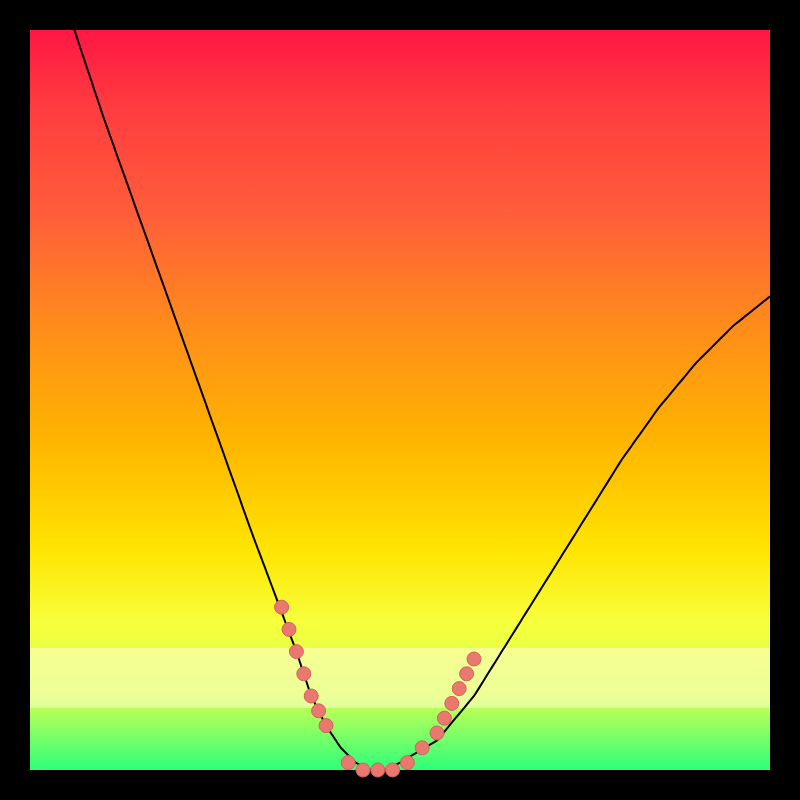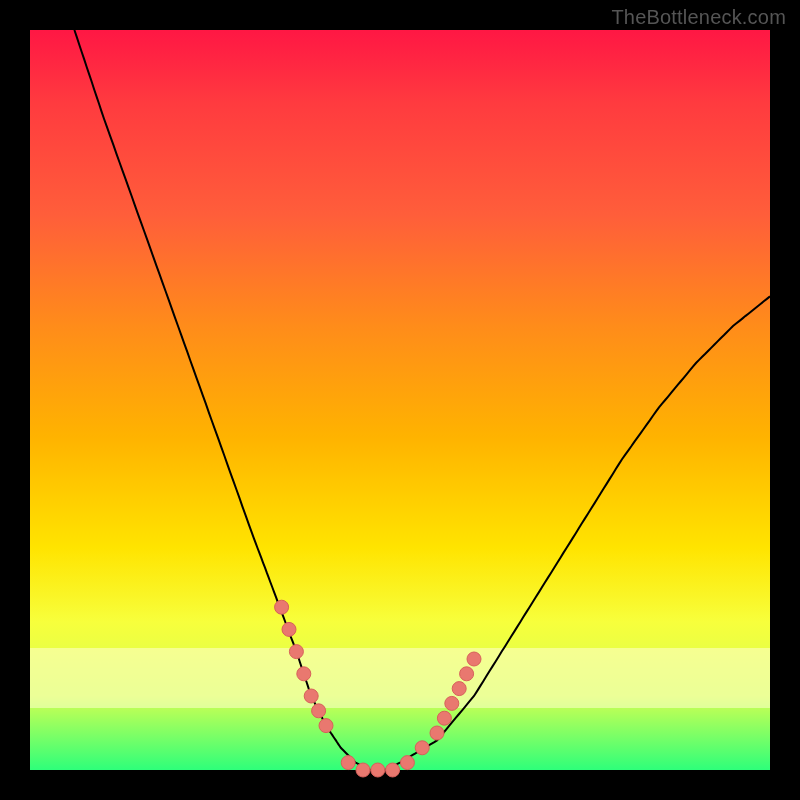--- a/index.html
+++ b/index.html
@@ -73,21 +73,20 @@
     fill: #e9786f;
     stroke: #d7605a;
     stroke-width: 1;
   }
 </style>
 </head>
 <body>
 
 <div class="stage">
 
-  <div class="watermark">TheBottleneck.com</div>
 
   <div class="plot-area">
     <div class="pale-band"></div>
 
     <svg class="curve" viewBox="0 0 740 740">
       <path id="bottleneck-path" class="curve-path" d="M44.4 0.0 L46.9 7.4 L49.3 14.8 L51.8 22.2 L54.3 29.6 L56.7 37.0 L59.2 44.4 L61.7 51.8 L64.1 59.2 L66.6 66.6 L69.1 74.0 L71.5 81.4 L74.0 88.8 L77.1 97.4 L80.2 106.1 L83.3 114.7 L86.3 123.3 L89.4 132.0 L92.5 140.6 L95.6 149.2 L98.7 157.9 L101.8 166.5 L104.8 175.1 L107.9 183.8 L111.0 192.4 L114.1 201.0 L117.2 209.7 L120.3 218.3 L123.3 226.9 L126.4 235.6 L129.5 244.2 L132.6 252.8 L135.7 261.5 L138.8 270.1 L141.8 278.7 L144.9 287.4 L148.0 296.0 L151.1 304.6 L154.2 313.3 L157.3 321.9 L160.3 330.5 L163.4 339.2 L166.5 347.8 L169.6 356.4 L172.7 365.1 L175.8 373.7 L178.8 382.3 L181.9 391.0 L185.0 399.6 L188.1 408.2 L191.2 416.9 L194.3 425.5 L197.3 434.1 L200.4 442.8 L203.5 451.4 L206.6 460.0 L209.7 468.7 L212.7 477.3 L215.8 485.9 L218.9 494.6 L222.0 503.2 L223.8 508.1 L225.7 513.1 L227.5 518.0 L229.4 522.9 L231.3 527.9 L233.1 532.8 L235.0 537.7 L236.8 542.7 L238.7 547.6 L240.5 552.5 L242.4 557.5 L244.2 562.4 L246.1 567.3 L247.9 572.3 L249.8 577.2 L251.6 582.1 L253.5 587.1 L255.3 592.0 L257.1 596.9 L259.0 601.9 L260.8 606.8 L262.7 611.7 L264.6 616.7 L266.4 621.6 L267.6 625.3 L268.9 629.0 L270.1 632.7 L271.3 636.4 L272.6 640.1 L273.8 643.8 L275.0 647.5 L276.3 651.2 L277.5 654.9 L278.7 658.6 L280.0 662.3 L281.2 666.0 L282.4 668.5 L283.7 670.9 L284.9 673.4 L286.1 675.9 L287.4 678.3 L288.6 680.8 L289.8 683.3 L291.1 685.7 L292.3 688.2 L293.5 690.7 L294.8 693.1 L296.0 695.6 L297.2 697.5 L298.5 699.3 L299.7 701.1 L300.9 703.0 L302.2 704.9 L303.4 706.7 L304.6 708.5 L305.9 710.4 L307.1 712.3 L308.3 714.1 L309.6 716.0 L310.8 717.8 L312.0 719.0 L313.3 720.3 L314.5 721.5 L315.7 722.7 L317.0 724.0 L318.2 725.2 L319.4 726.4 L320.7 727.7 L321.9 728.9 L323.1 730.1 L324.4 731.4 L325.6 732.6 L326.8 733.2 L328.1 733.8 L329.3 734.5 L330.5 735.1 L331.8 735.7 L333.0 736.3 L334.2 736.9 L335.5 737.5 L336.7 738.1 L337.9 738.8 L339.2 739.4 L340.4 740.0 L341.6 740.0 L342.9 740.0 L344.1 740.0 L345.3 740.0 L346.6 740.0 L347.8 740.0 L349.0 740.0 L350.3 740.0 L351.5 740.0 L352.7 740.0 L354.0 740.0 L355.2 740.0 L356.4 739.4 L357.7 738.8 L358.9 738.1 L360.1 737.5 L361.4 736.9 L362.6 736.3 L363.8 735.7 L365.1 735.1 L366.3 734.5 L367.5 733.8 L368.8 733.2 L370.0 732.6 L373.1 730.8 L376.2 728.9 L379.2 727.0 L382.3 725.2 L385.4 723.4 L388.5 721.5 L391.6 719.6 L394.7 717.8 L397.8 716.0 L400.8 714.1 L403.9 712.3 L407.0 710.4 L410.1 706.7 L413.2 703.0 L416.3 699.3 L419.3 695.6 L422.4 691.9 L425.5 688.2 L428.6 684.5 L431.7 680.8 L434.8 677.1 L437.8 673.4 L440.9 669.7 L444.0 666.0 L447.1 661.1 L450.2 656.1 L453.3 651.2 L456.3 646.3 L459.4 641.3 L462.5 636.4 L465.6 631.5 L468.7 626.5 L471.7 621.6 L474.8 616.7 L477.9 611.7 L481.0 606.8 L484.1 601.9 L487.2 596.9 L490.3 592.0 L493.3 587.1 L496.4 582.1 L499.5 577.2 L502.6 572.3 L505.7 567.3 L508.8 562.4 L511.8 557.5 L514.9 552.5 L518.0 547.6 L521.1 542.7 L524.2 537.7 L527.3 532.8 L530.3 527.9 L533.4 522.9 L536.5 518.0 L539.6 513.1 L542.7 508.1 L545.8 503.2 L548.8 498.3 L551.9 493.3 L555.0 488.4 L558.1 483.5 L561.2 478.5 L564.3 473.6 L567.3 468.7 L570.4 463.7 L573.5 458.8 L576.6 453.9 L579.7 448.9 L582.8 444.0 L585.8 439.1 L588.9 434.1 L592.0 429.2 L595.1 424.9 L598.2 420.6 L601.3 416.3 L604.3 411.9 L607.4 407.6 L610.5 403.3 L613.6 399.0 L616.7 394.7 L619.8 390.4 L622.8 386.0 L625.9 381.7 L629.0 377.4 L632.1 373.7 L635.2 370.0 L638.3 366.3 L641.3 362.6 L644.4 358.9 L647.5 355.2 L650.6 351.5 L653.7 347.8 L656.8 344.1 L659.8 340.4 L662.9 336.7 L666.0 333.0 L669.1 329.9 L672.2 326.8 L675.3 323.8 L678.3 320.7 L681.4 317.6 L684.5 314.5 L687.6 311.4 L690.7 308.3 L693.8 305.3 L696.8 302.2 L699.9 299.1 L703.0 296.0 L706.1 293.5 L709.2 291.1 L712.3 288.6 L715.3 286.1 L718.4 283.7 L721.5 281.2 L724.6 278.7 L727.7 276.3 L730.8 273.8 L733.8 271.3 L736.9 268.9 L740.0 266.4 " stroke="#000000"></path>
       <g id="marker-group">
           <circle cx="251.6" cy="577.2" r="7" class="marker" fill="#e9786f" stroke="#d7605a"></circle>
           <circle cx="259.0" cy="599.4" r="7" class="marker" fill="#e9786f" stroke="#d7605a"></circle>
           <circle cx="266.4" cy="621.6" r="7" class="marker" fill="#e9786f" stroke="#d7605a"></circle>

